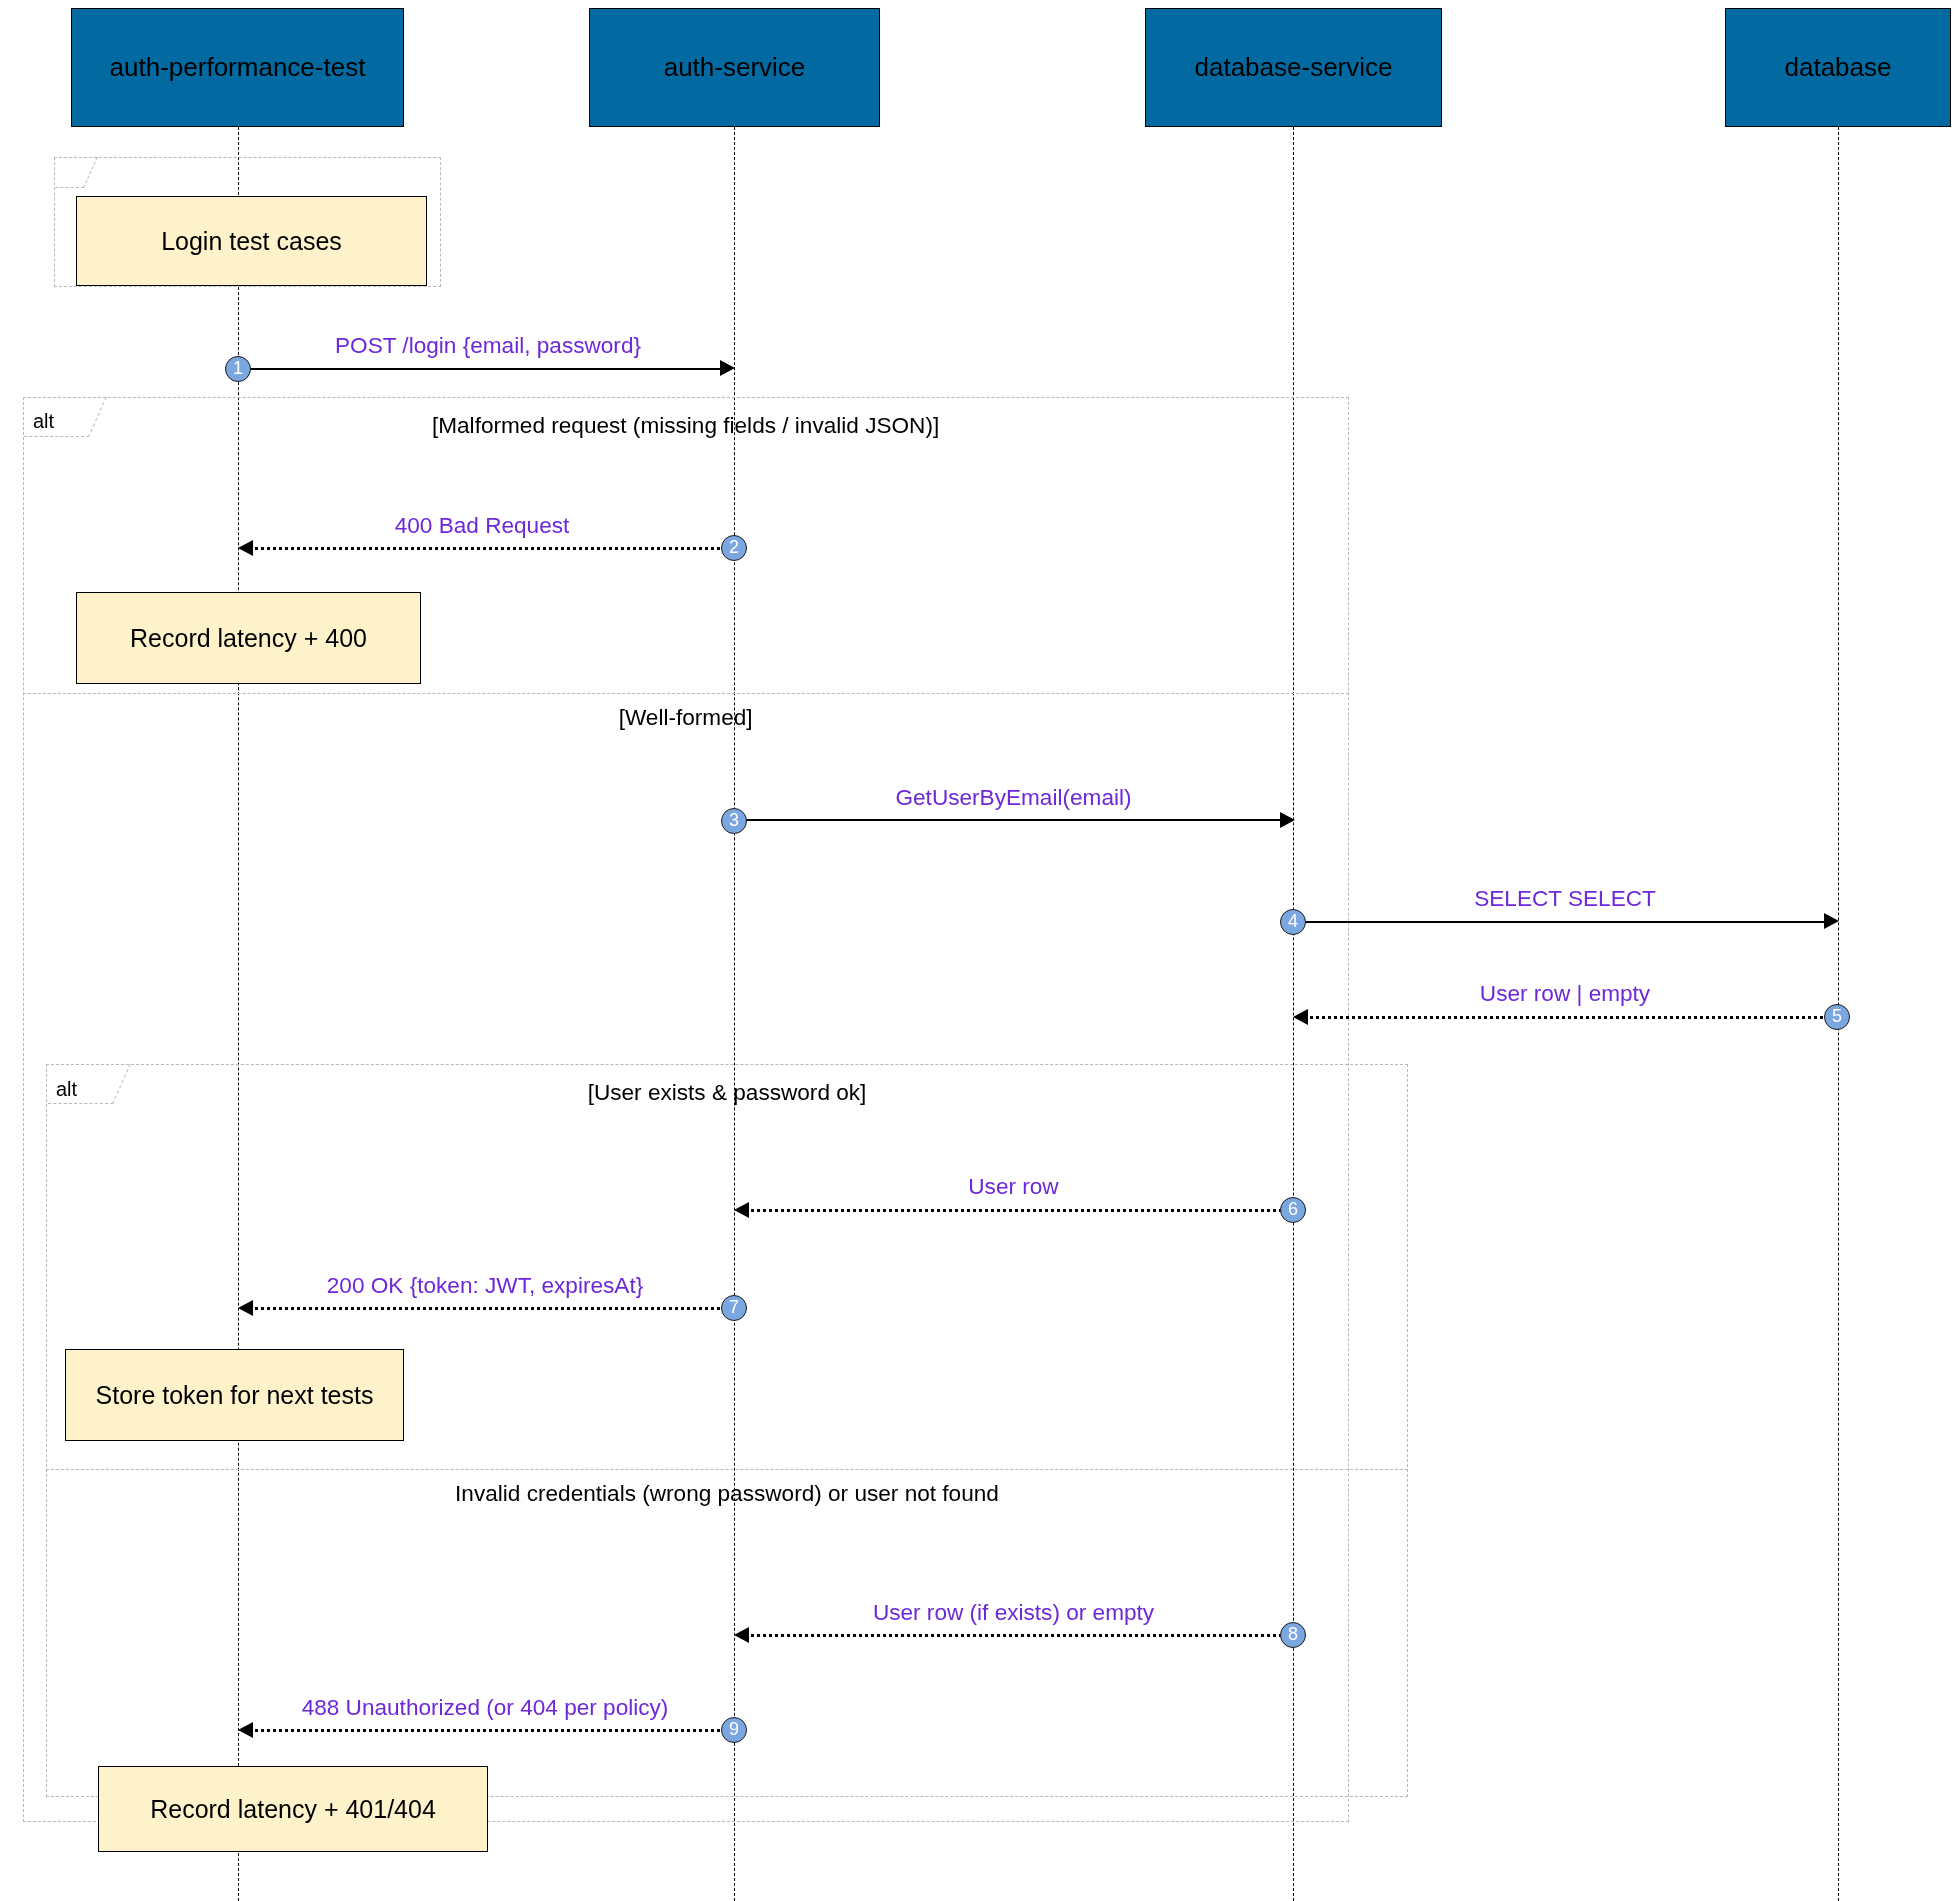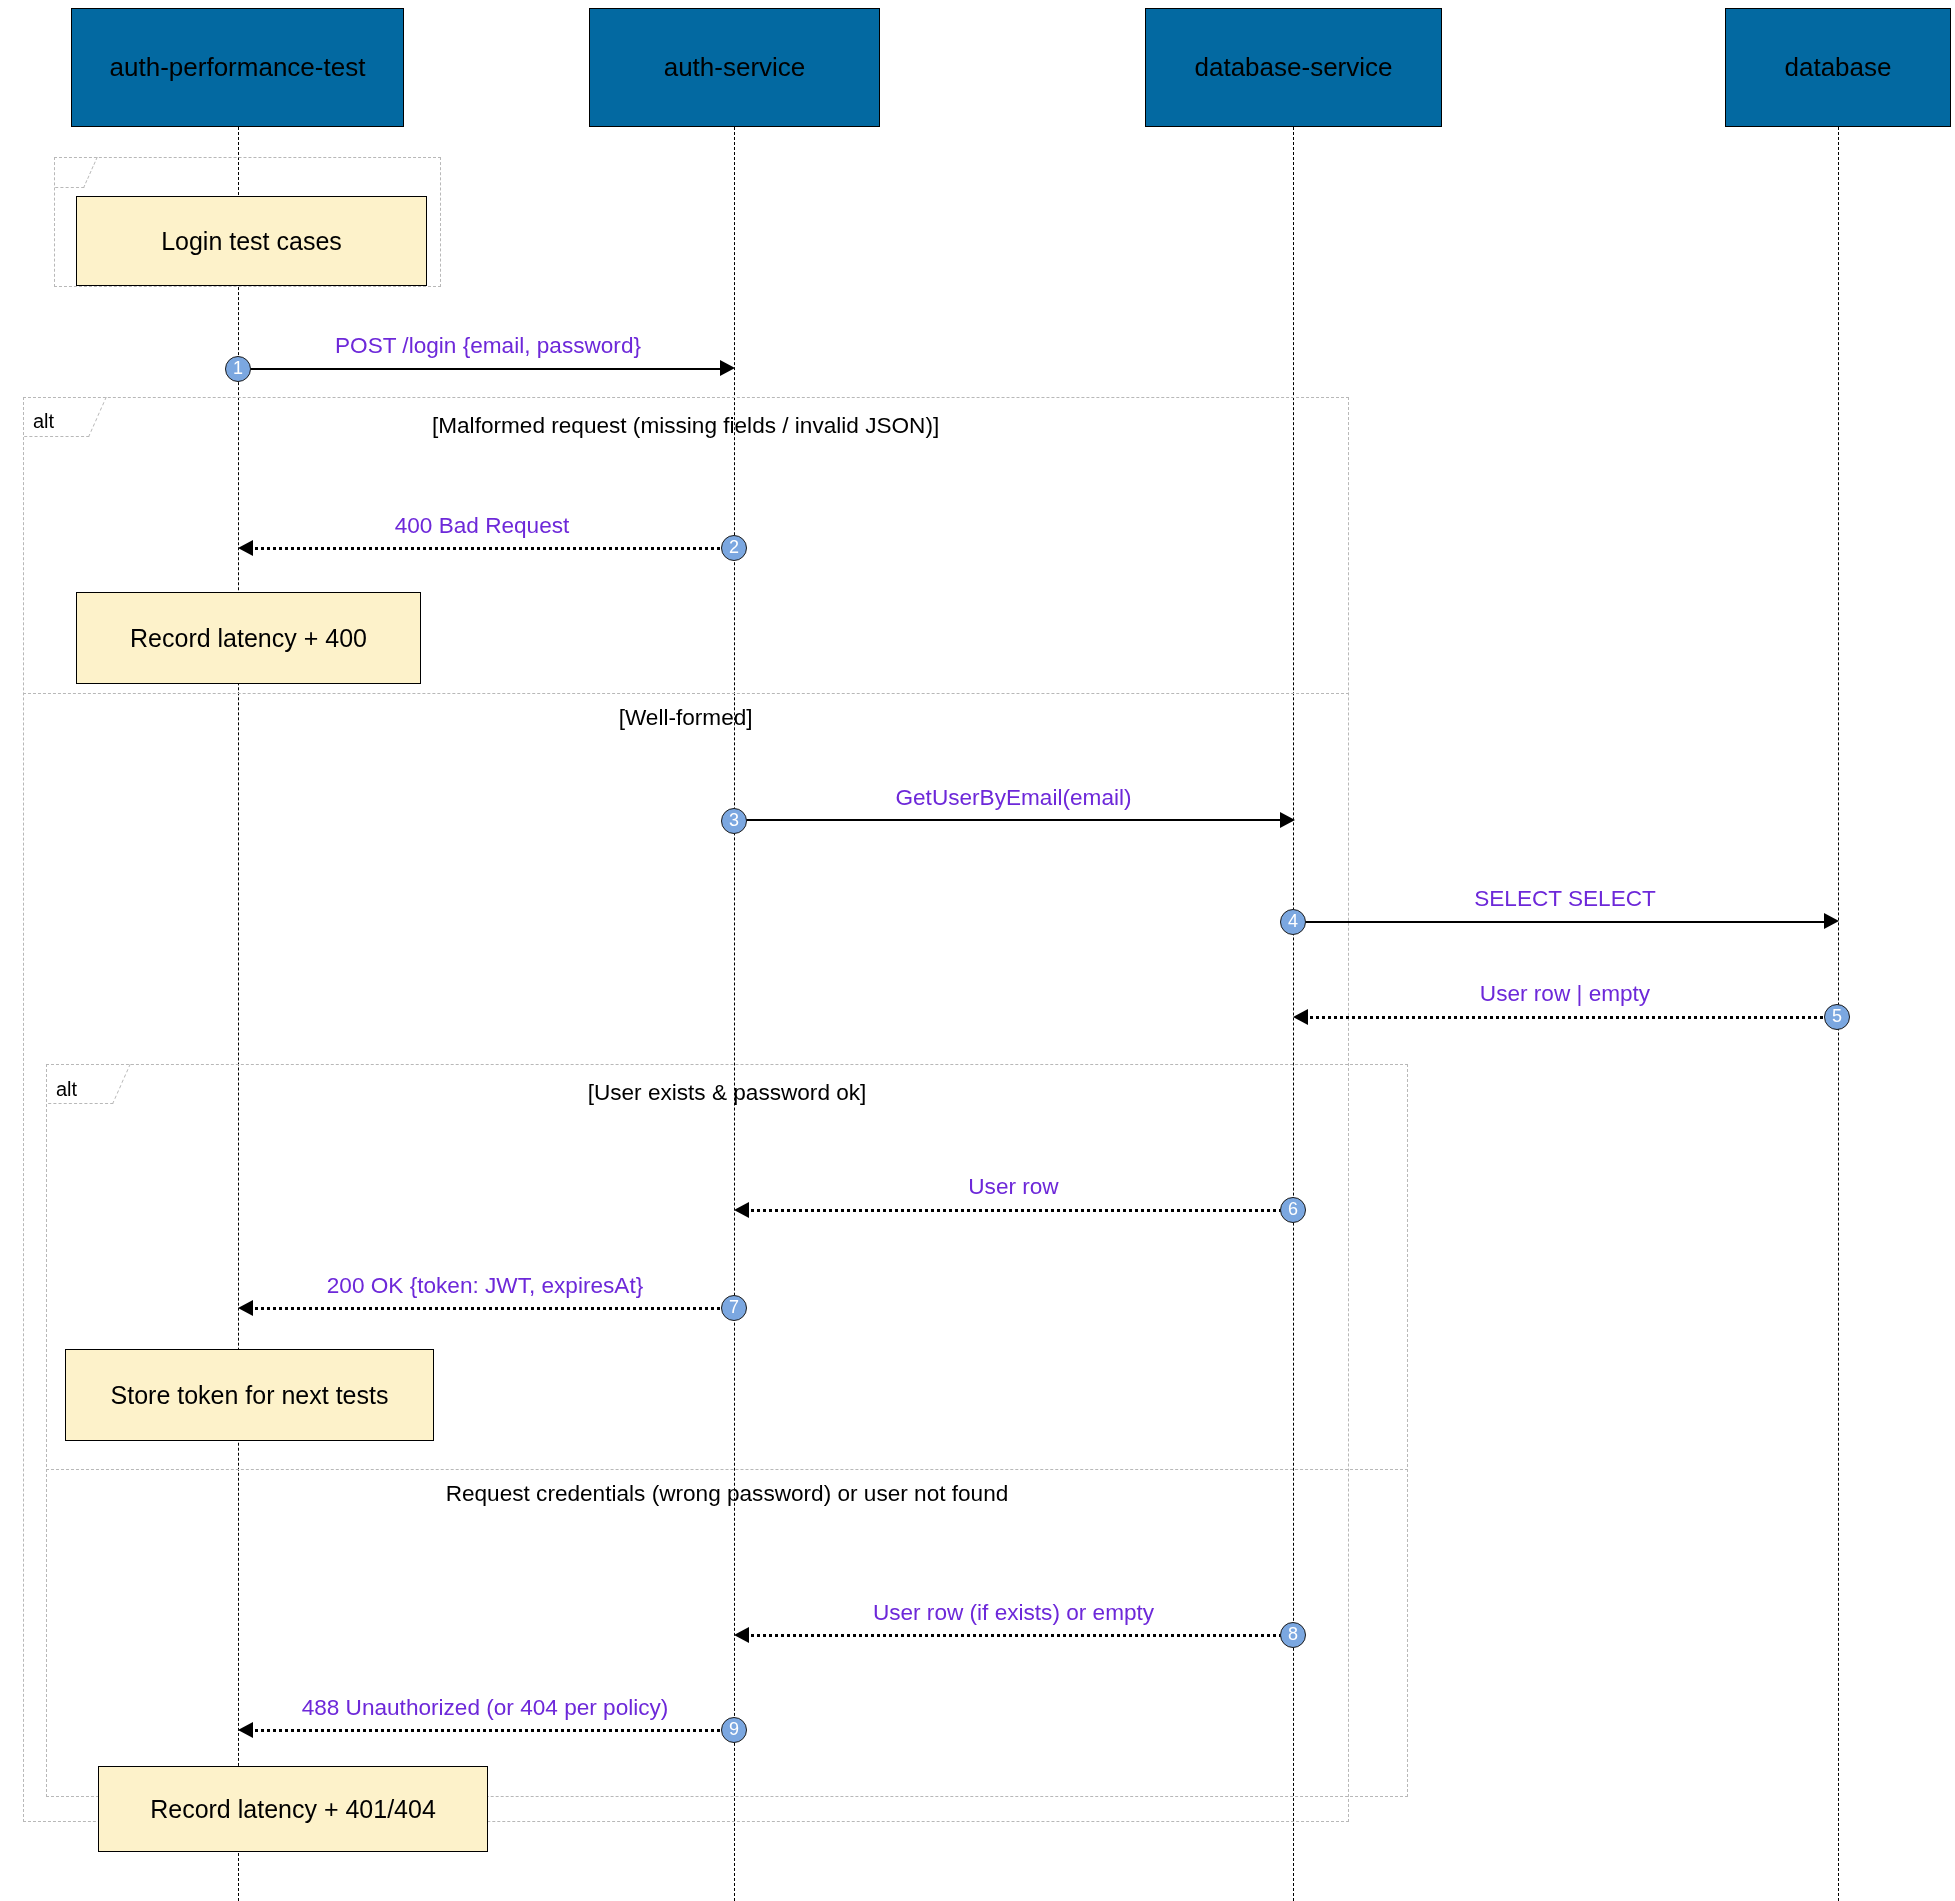--- a/index.html
+++ b/index.html
@@ -244,27 +244,27 @@
 
   <div class="msg-label" style="left:238px; top:1273px; width:494px;">
     <span>200 OK {token: JWT, expiresAt}</span>
   </div>
   <div class="msg-line dotted" style="left:250px; top:1307px; width:476px;"></div>
   <div class="arrow-head left" style="left:238px; top:1300px;"></div>
   <div class="seq-badge" style="left:721px; top:1295px;">
     <span>7</span>
   </div>
 
-  <div class="note" style="left:65px; top:1349px; width:369px; height:92px;">
+  <div class="note" style="left:65px; top:1349px; width:339px; height:92px;">
     <span>Store token for next tests</span>
   </div>
 
   <div class="frame-divider" style="left:46px; top:1469px; width:1362px;"></div>
   <div class="frame-guard" style="left:46px; top:1481px; width:1362px;">
-    <span>Request credentials (wrong password) or user not found</span>
+    <span>Invalid credentials (wrong password) or user not found</span>
   </div>
 
   <div class="msg-label" style="left:734px; top:1600px; width:559px;">
     <span>User row (if exists) or empty</span>
   </div>
   <div class="msg-line dotted" style="left:746px; top:1634px; width:547px;"></div>
   <div class="arrow-head left" style="left:734px; top:1627px;"></div>
   <div class="seq-badge" style="left:1280px; top:1622px;">
     <span>8</span>
   </div>

